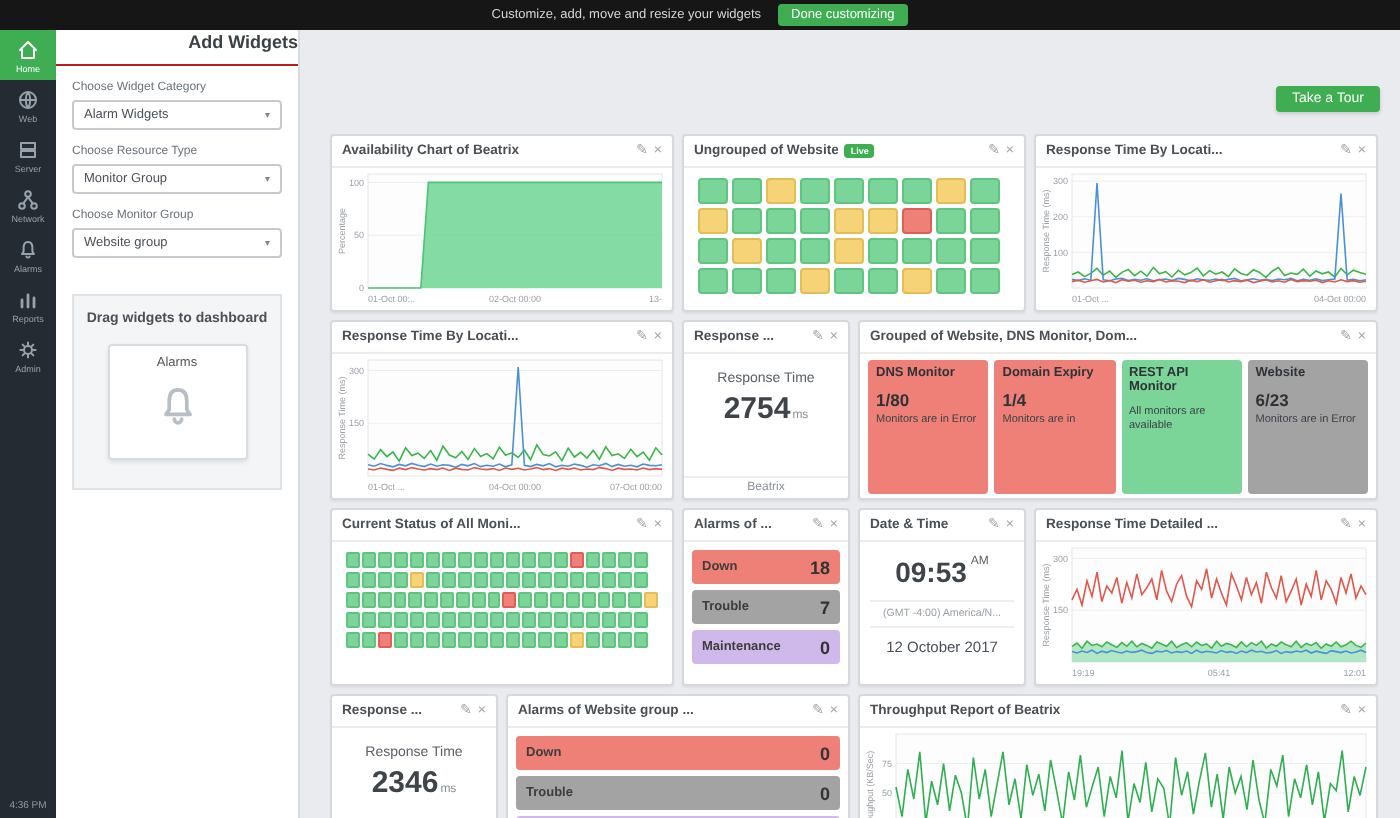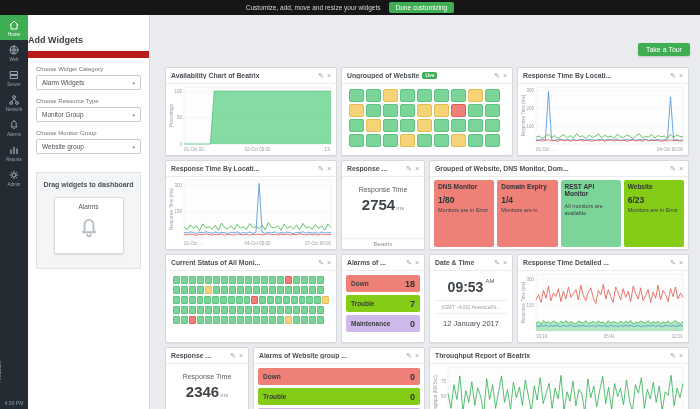--- a/index.html
+++ b/index.html
@@ -18,21 +18,21 @@
   .nav-item svg{stroke:#97a2ad;fill:none;stroke-width:1;stroke-linecap:round;stroke-linejoin:round}
   .nav-label{font-size:4.5px;color:#97a2ad}
   .nav-item.active{background:#3fae53}
   .nav-item.active svg{stroke:#fff}
   .nav-item.active .nav-label{color:#fff}
   .feedback{position:absolute;bottom:26px;left:2px;transform:rotate(-90deg);transform-origin:left bottom;font-size:5px;color:#97a2ad;cursor:pointer;white-space:nowrap}
   .rail-time{position:absolute;bottom:3px;left:0;width:28px;text-align:center;font-size:5px;color:#8e99a5}
 
   
   .panel{position:absolute;left:28px;top:15px;width:122px;height:394px;background:#fff;border-right:1px solid #d8dbdf;box-shadow:1px 0 3px rgba(0,0,0,.08)}
-  .panel-title{padding:20px 0 6px;text-align:left;font-size:9px;font-weight:bold;color:#3c4146;border-bottom:7px solid #b91c1c}
+  .panel-title{padding:1px 0 6px;text-align:right;font-size:9px;font-weight:bold;color:#3c4146;border-bottom:1px solid #b91c1c}
   .fields{padding:8px}
   .field{margin-bottom:8px}
   .field-label{font-size:6px;color:#6b7278;margin-bottom:3px}
   .select{border:1px solid #c7cbd0;border-radius:2px;height:15px;display:flex;align-items:center;justify-content:space-between;padding:0 5px;font-size:6.5px;color:#4a5056;background:#fff;cursor:pointer}
   .caret{font-size:5px;color:#888}
   .dragbox{margin:2px 8px;border:1px solid #e0e3e6;background:#f4f5f7;padding:8px 6px 14px;text-align:center}
   .drag-title{font-size:7px;font-weight:bold;color:#4a5056;margin-bottom:9px}
   .drag-card{background:#fff;border:1px solid #d9dcdf;border-radius:2px;width:70px;margin:0 auto;padding:5px 0 10px;box-shadow:0 1px 2px rgba(0,0,0,.10);cursor:grab}
   .drag-card-label{font-size:6.5px;color:#555;margin-bottom:7px}
   .drag-card svg{stroke:#b7bec5;fill:none;stroke-width:1;stroke-linecap:round;stroke-linejoin:round}
@@ -66,21 +66,21 @@
   .cell.c-y{background:#f5d376;border:1px solid #e3bd55}
   .cell.c-r{background:#ef8078;border:1px solid #de5f55}
 
   
   .tiles{display:flex;gap:3px;padding:3px 4px;height:73px}
   .tile{flex:1;border-radius:2px;padding:3px 4px;overflow:hidden;cursor:pointer}
   .tile-title{font-size:6.5px;font-weight:bold;color:#2f3338;line-height:1.15}
   .tile-value{font-size:8.5px;font-weight:bold;margin-top:5px;color:#2f3338}
   .tile-caption{font-size:5.5px;margin-top:2px;color:#3c4147;line-height:1.2}
   .tone-red{background:#ee8078}
-  .tone-yellow{background:#84cc16}
+  .tone-yellow{background:#a3a3a3}
   .tone-purple{background:#cfb9ea}
   .tone-green{background:#7cd598}
 
   
   .alarm-rows{padding:4px;display:flex;flex-direction:column;gap:3px}
   .alarm-row{display:flex;justify-content:space-between;align-items:center;border-radius:2px;padding:0 5px;height:17px;cursor:pointer}
   .alarm-label{font-size:6.5px;font-weight:bold;color:#3d3d3d}
   .alarm-count{font-size:9px;font-weight:bold;color:#333}
 
   
@@ -517,21 +517,21 @@
     <div class="widget" style="left:279px;top:239px;width:84px;height:89px">
       <div class="whead">
         <span class="wtitle">Date &amp; Time</span>
         <span class="wspace"></span>
         <span class="wic">✎</span>
         <span class="wic">×</span>
       </div>
       <div class="dt-body">
         <span class="dt-time">09:53</span><span class="dt-mer">AM</span>
         <div class="dt-tz">(GMT -4:00) America/N...</div>
-        <div class="dt-date">12 January 2017</div>
+        <div class="dt-date">12 October 2017</div>
       </div>
     </div>
 
     <div class="widget" style="left:367px;top:239px;width:172px;height:89px">
       <div class="whead">
         <span class="wtitle">Response Time Detailed ...</span>
         <span class="wspace"></span>
         <span class="wic">✎</span>
         <span class="wic">×</span>
       </div>

